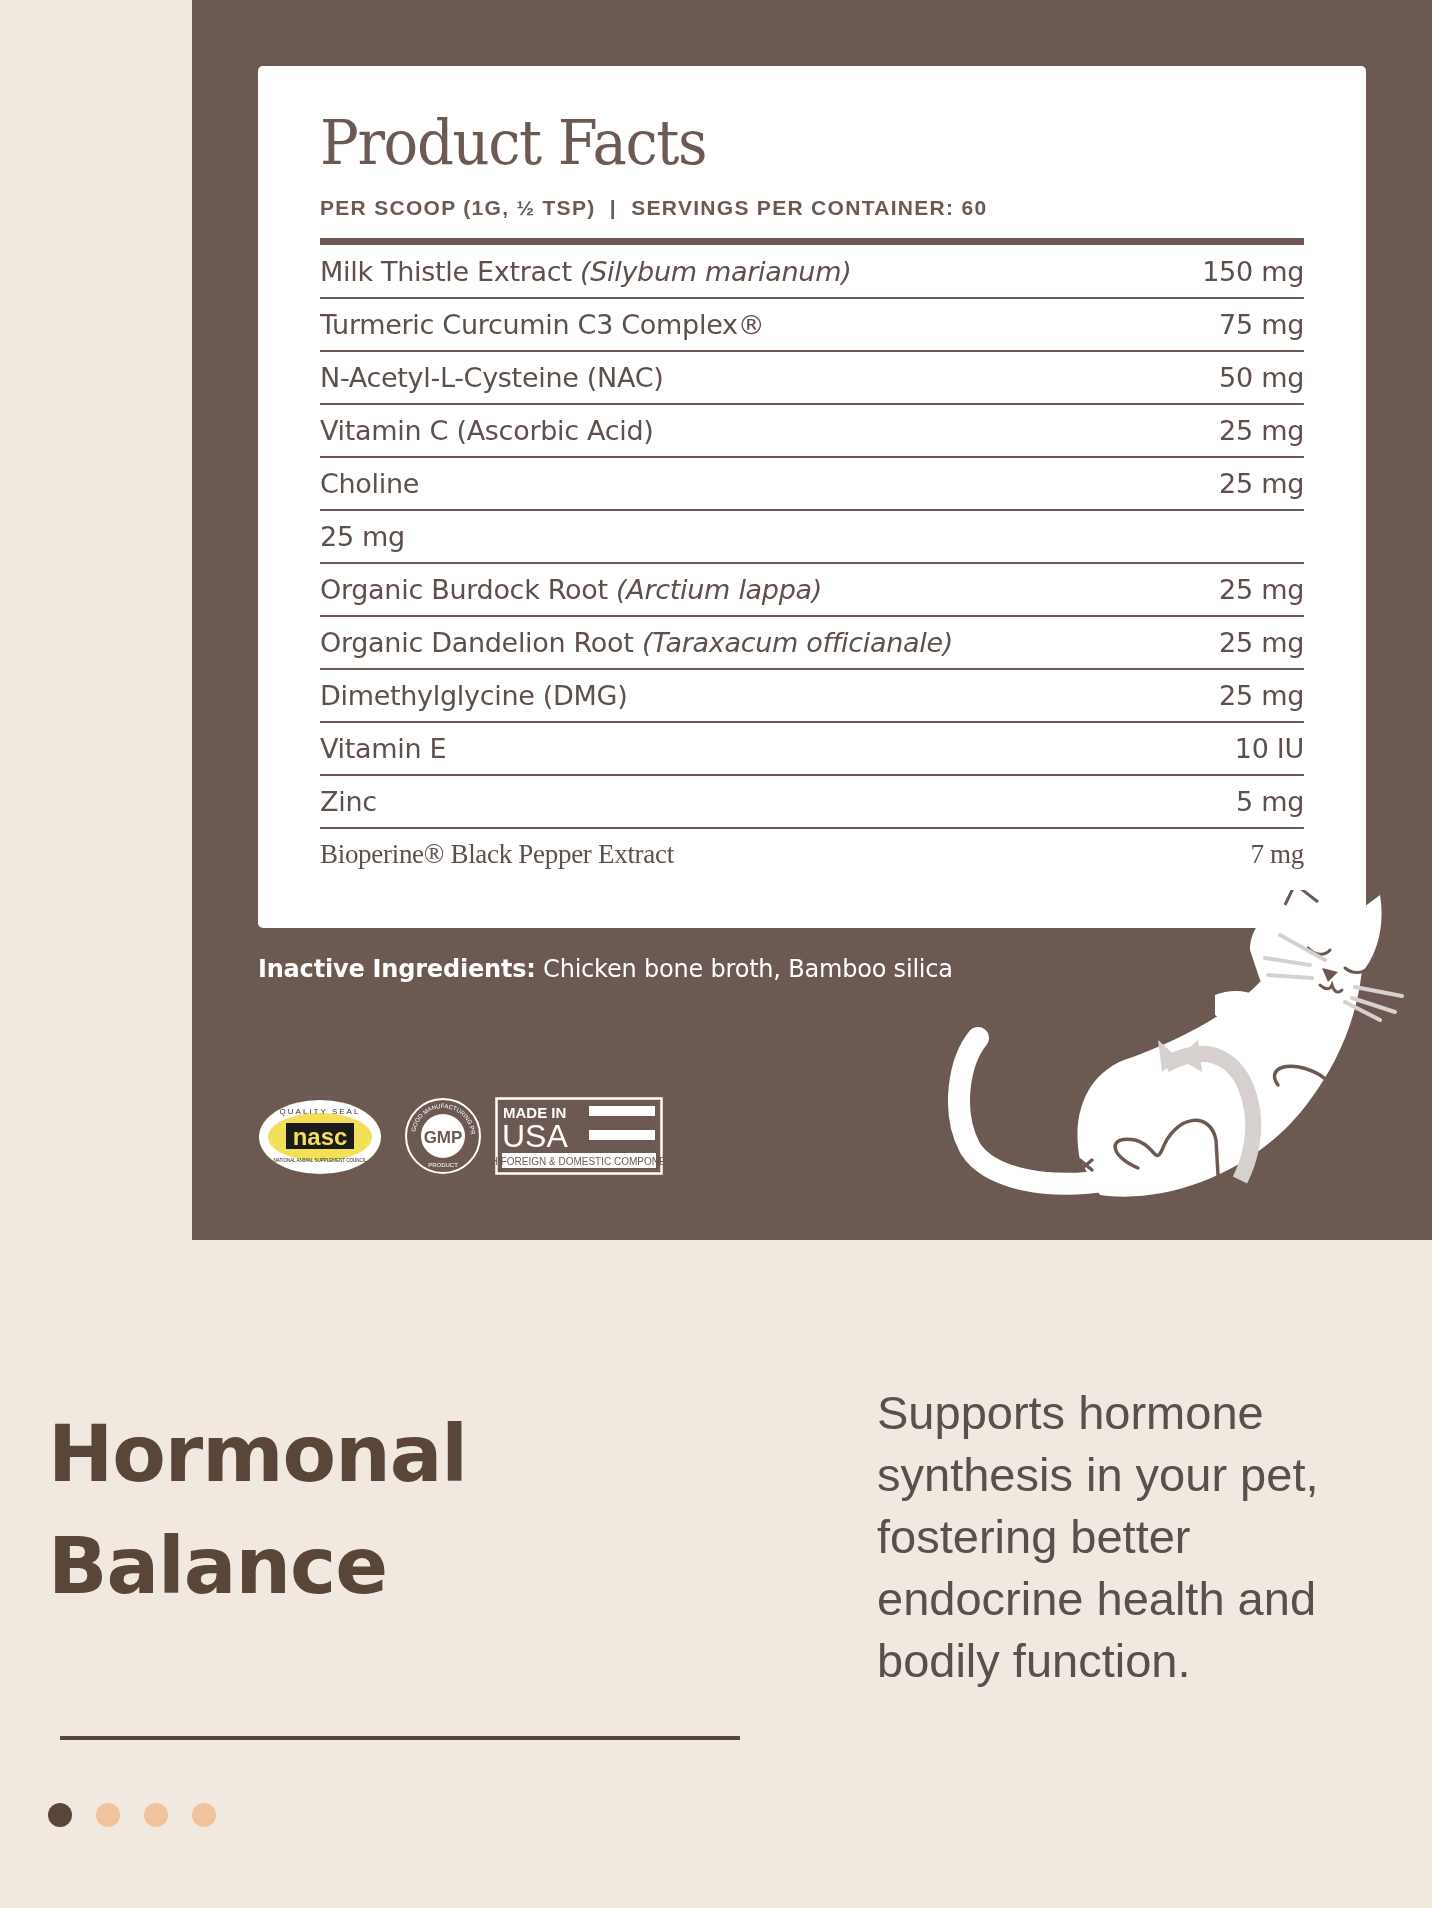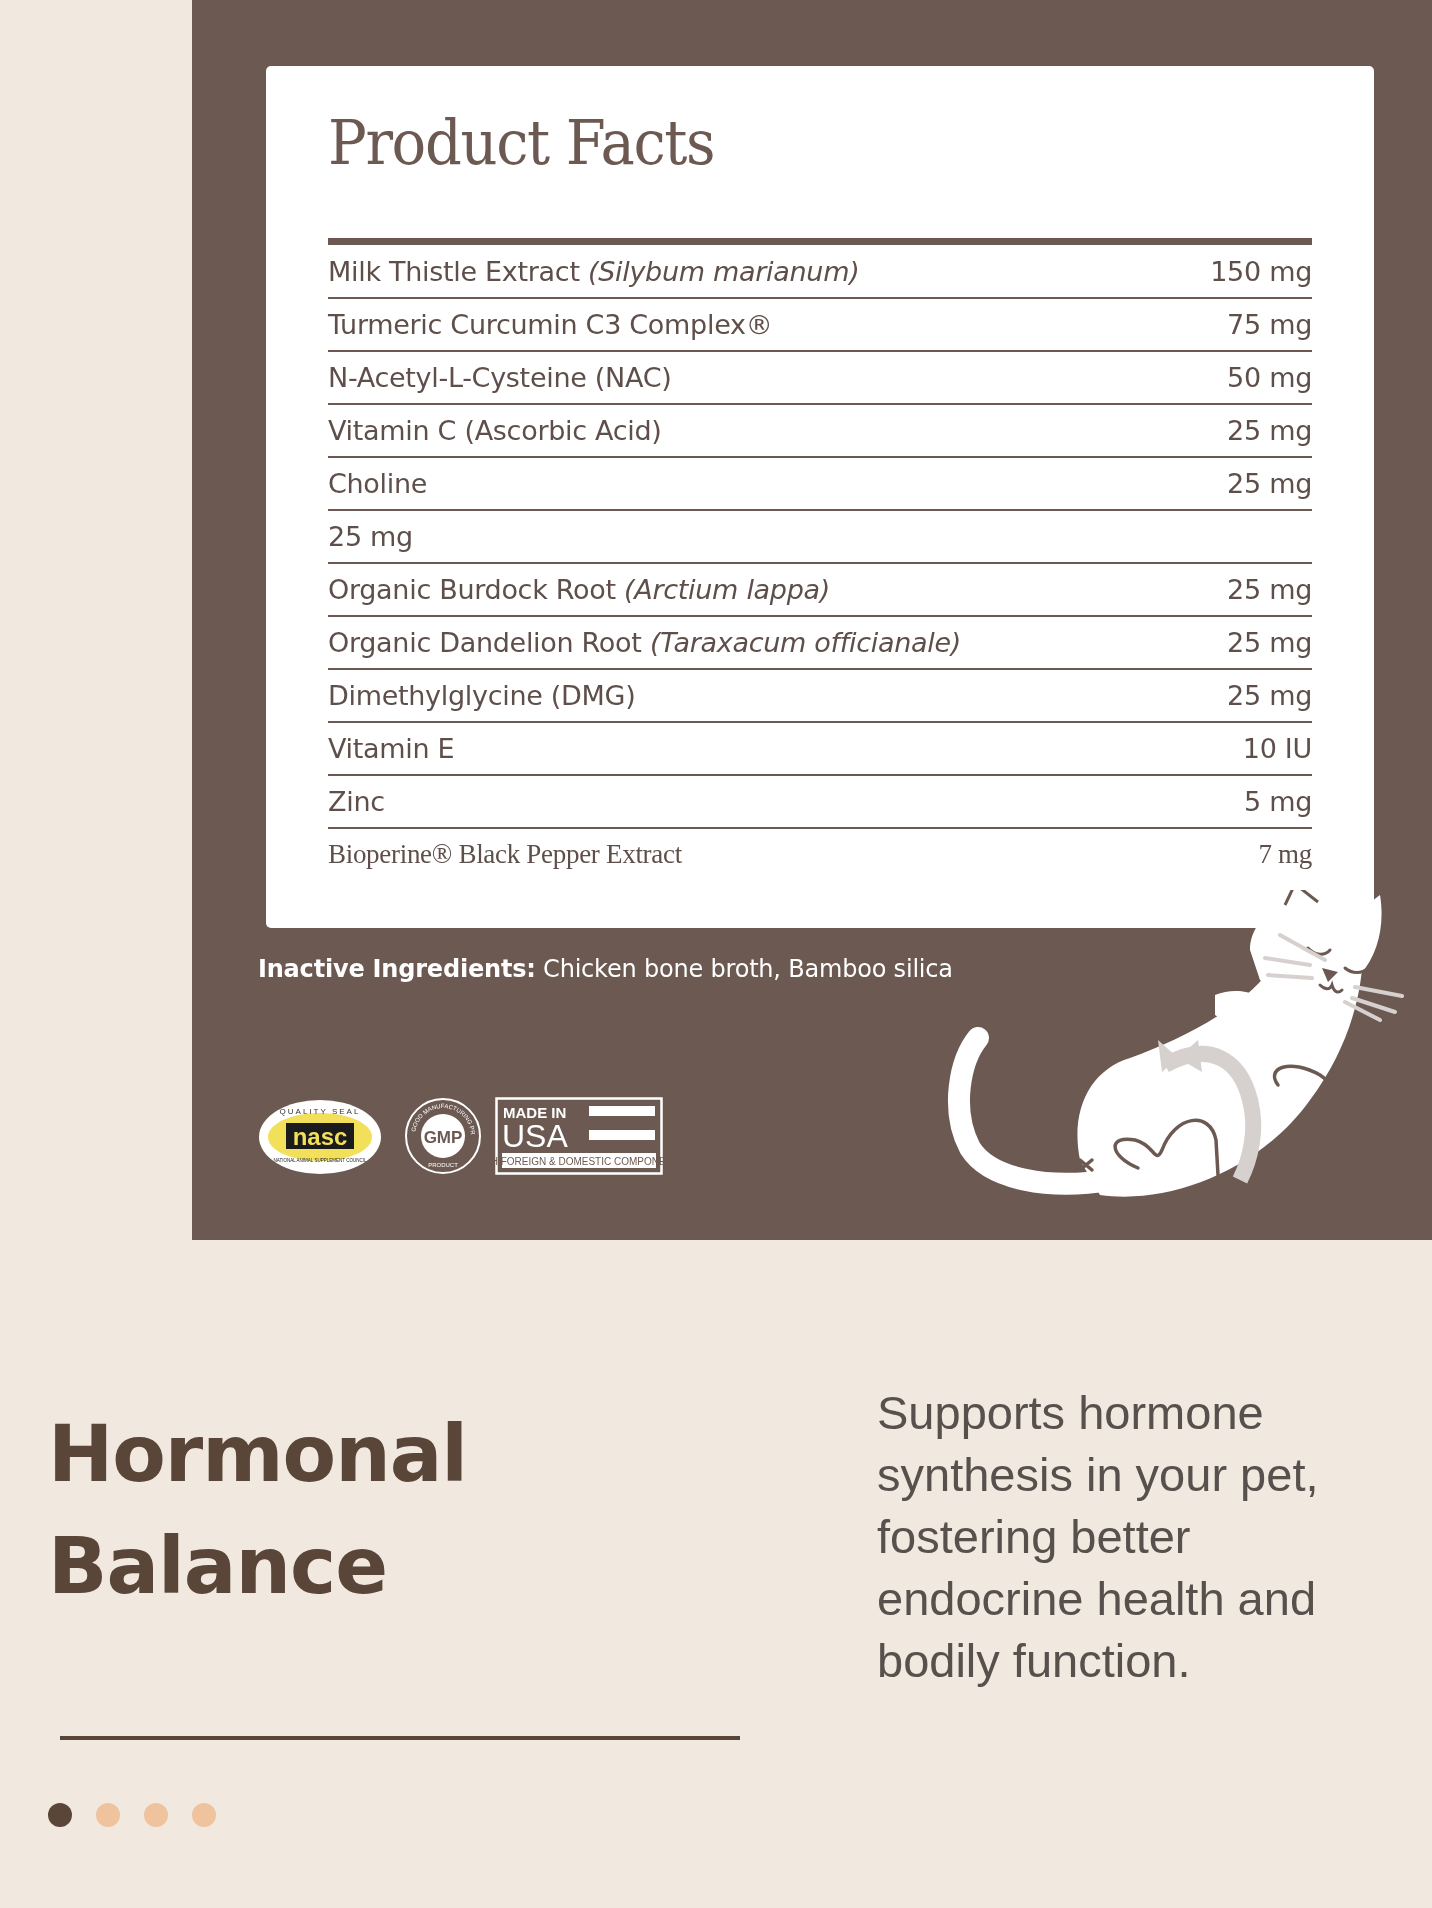--- a/index.html
+++ b/index.html
@@ -6,21 +6,21 @@
   body {
     width: 1432px; height: 1908px; position: relative; overflow: hidden;
     background: #f1e8df;
     font-family: "DejaVu Sans", sans-serif;
   }
   .panel {
     position: absolute; left: 192px; top: 0; width: 1240px; height: 1240px;
     background: #6c5952;
   }
   .card {
-    position: absolute; left: 266px; top: 66px; width: 1108px; height: 862px;
+    position: absolute; left: 258px; top: 66px; width: 1108px; height: 862px;
     background: #ffffff; border-radius: 5px;
   }
   .card-title {
     position: absolute; left: 62px; top: 46px;
     font-family: "DejaVu Serif", serif; font-size: 62px; color: #6c5952;
     letter-spacing: -1.5px; font-weight: normal; line-height: 1;
     transform: scaleX(0.93); transform-origin: left center;
   }
   .card-subtitle {
     position: absolute; left: 62px; top: 130px;
@@ -76,20 +76,21 @@
   .dot { width: 24px; height: 24px; border-radius: 50%; background: #f0c39f; }
   .dot.active { background: #5a4638; }
 </style>
 </head>
 <body>
 
 <div class="panel"></div>
 
 <div class="card">
   <div class="card-title">Product Facts</div>
+  <div class="card-subtitle">PER SCOOP (1G, ½ TSP)  |  SERVINGS PER CONTAINER: 60</div>
   <div class="thick-rule"></div>
   <div class="facts">
     <div class="row">
         <span class="name"><span>Milk Thistle Extract </span><i>(Silybum marianum)</i></span>
         <span class="amt">150 mg</span>
       </div>
     <div class="row">
         <span class="name"><span>Turmeric Curcumin C3 Complex®</span><i></i></span>
         <span class="amt">75 mg</span>
       </div>

